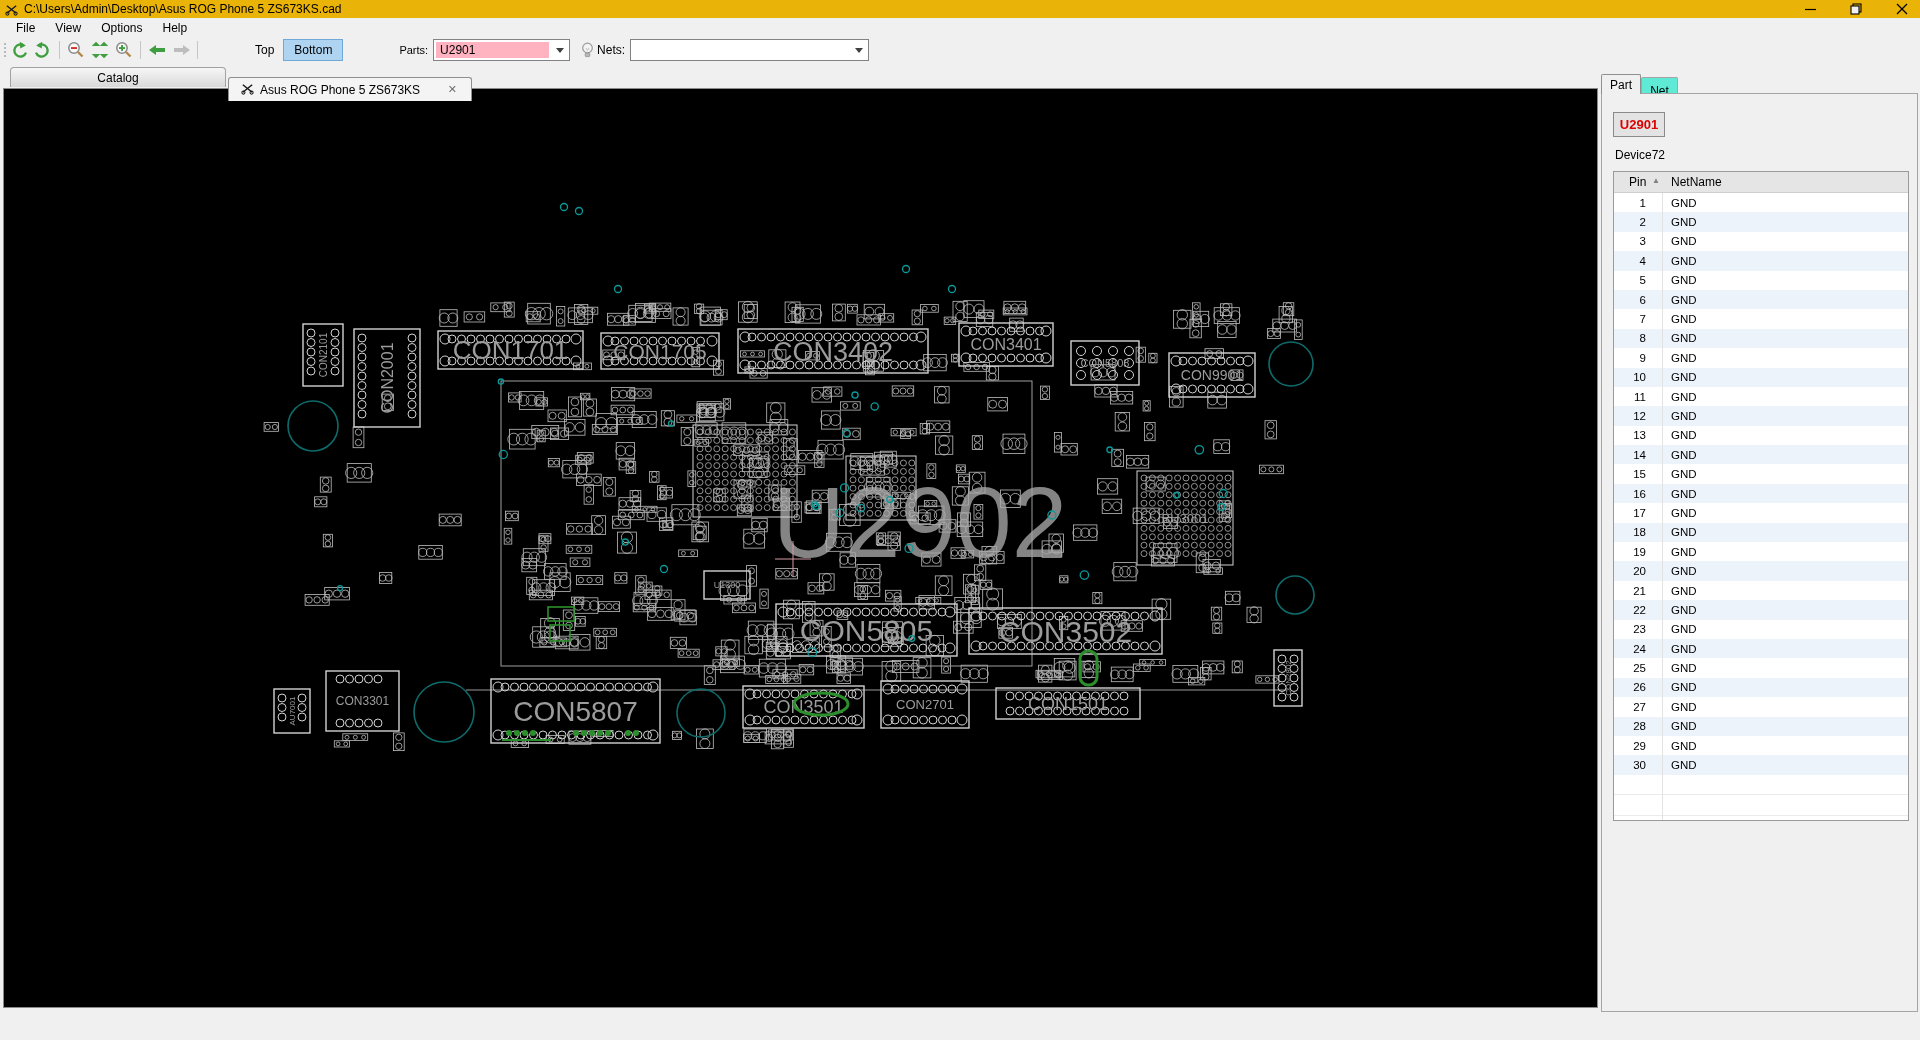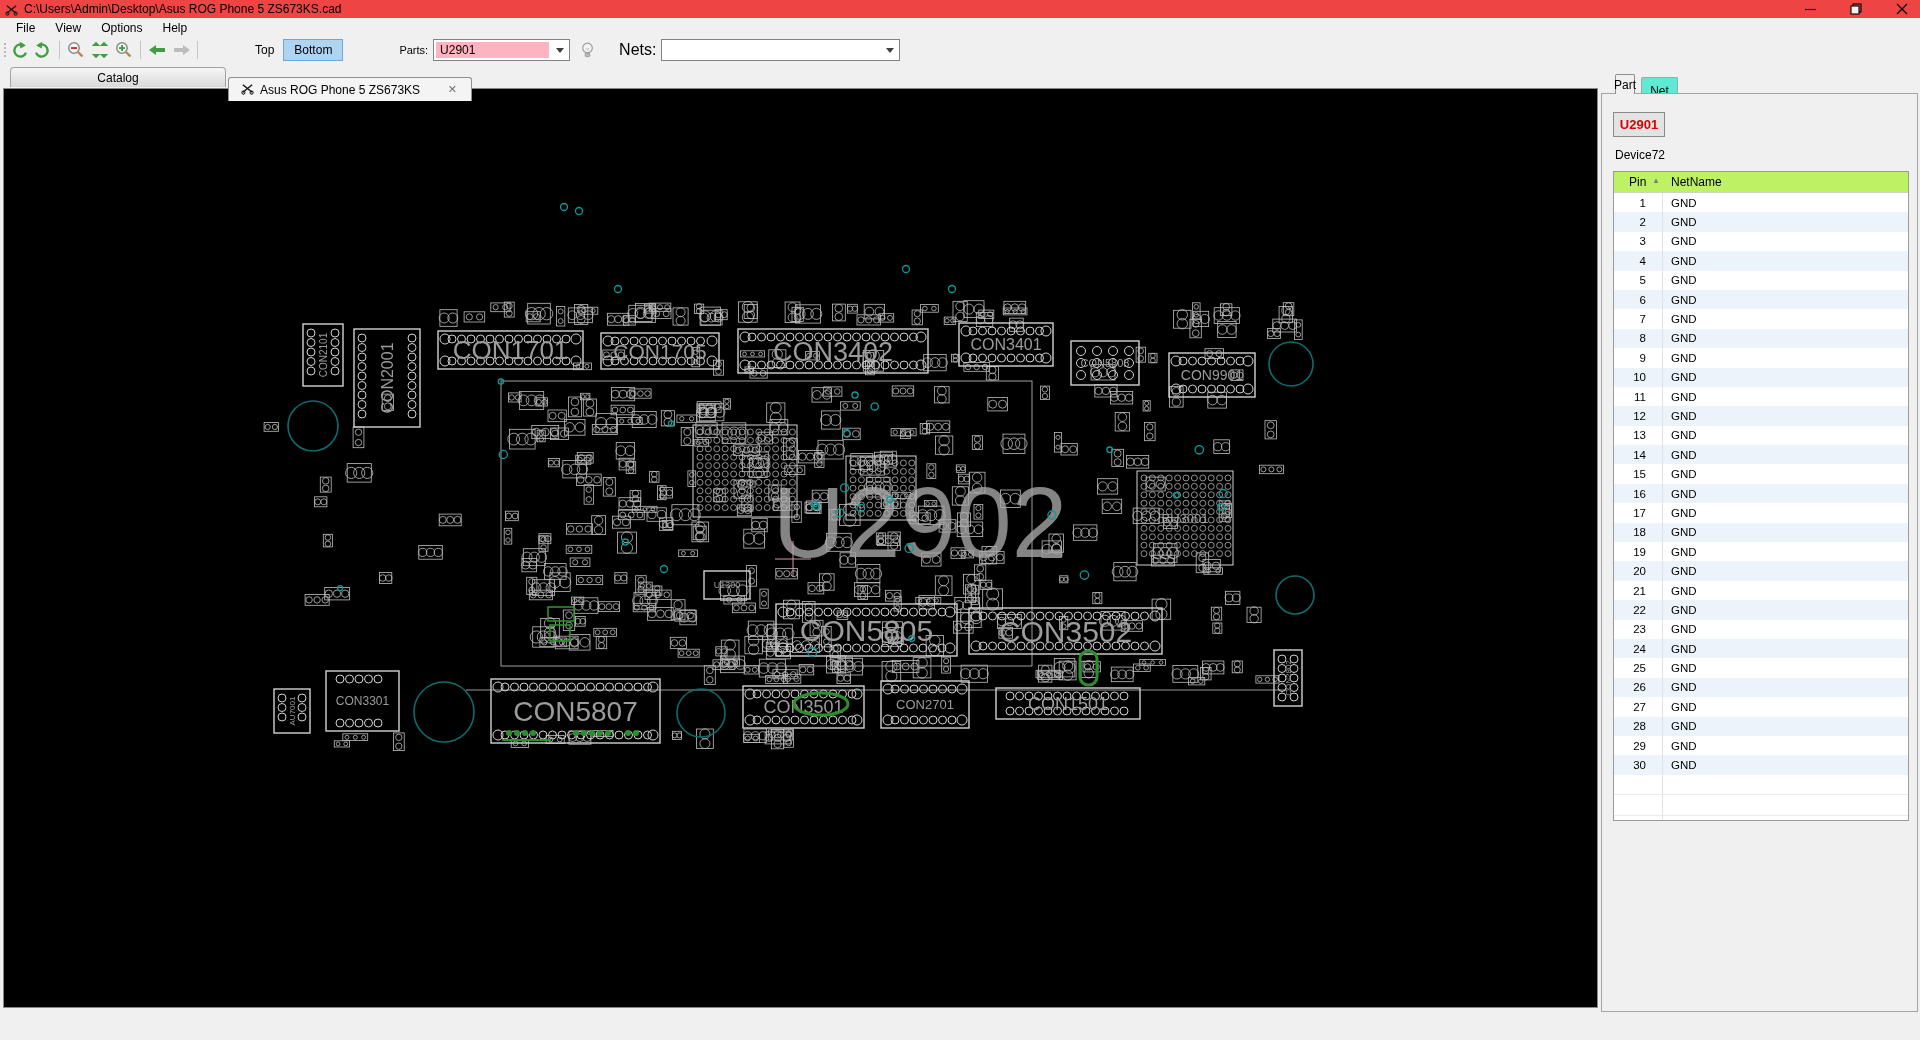--- a/index.html
+++ b/index.html
@@ -1,18 +1,18 @@
 <!DOCTYPE html>
 <html><head>
 <meta charset="utf-8">
 <style>
   html,body{margin:0;padding:0}
   body{width:1920px;height:1040px;background:#f0f0f0;font-family:"Liberation Sans",sans-serif;overflow:hidden;position:relative;color:#000}
   
-  .titlebar{height:18px;display:flex;align-items:center;background:#ef4444;position:relative}
+  .titlebar{height:18px;display:flex;align-items:center;background:#eab308;position:relative}
   .appicon{margin-left:5px;display:flex;align-items:center}
   .title-text{font-size:12px;margin-left:6px;white-space:nowrap}
   .win-controls{position:absolute;right:10px;top:0;height:18px;display:flex;align-items:center;gap:30px}
   .wbtn{width:16px;height:16px;display:flex;align-items:center;justify-content:center;cursor:default}
   
   .menubar{height:20px;display:flex;align-items:flex-end;padding-left:6px}
   .menu-item{font-size:12px;padding:2px 10px 3px 10px}
   
   .toolbar{height:24px;display:flex;align-items:center}
   .grip{width:5px;height:18px;margin-left:2px;background-image:radial-gradient(#b9b9b9 1px,transparent 1.2px);background-size:4px 4px;background-position:1px 1px}
@@ -21,40 +21,40 @@
   .side-label{font-size:12px;margin-left:46px;padding:3px 7px}
   .side-btn{font-size:12px;margin-left:2px;padding:3px 10px;background:#aed4f2;border:1px solid #70a8d8}
   .parts-label{font-size:11px;margin-left:56px}
   .combo{height:20px;background:#fff;border:1px solid #828282;margin-left:5px;display:flex;align-items:center;position:relative}
   .combo-parts{width:135px}
   .combo-nets{width:237px}
   .combo-fill{position:absolute;left:2px;top:2px;bottom:2px;right:20px;display:flex;align-items:center;padding-left:4px;font-size:12px}
   .combo-fill.pink{background:#ffb3c1}
   .combo-arrow{position:absolute;right:5px;top:8px;width:0;height:0;border-left:4px solid transparent;border-right:4px solid transparent;border-top:5px solid #404040}
   .bulb-btn{margin-left:7px;width:20px;height:20px;display:flex;align-items:center;justify-content:center}
-  .nets-label{font-size:16px;margin-left:22px}
+  .nets-label{font-size:12px;}
   
   .tabbar{height:24px;position:relative}
   .tab-catalog{position:absolute;left:10px;top:5px;width:216px;height:20px;background:linear-gradient(#f6f6f6,#d9d9d9);border:1px solid #a2a2a2;border-bottom:none;border-radius:4px 4px 0 0;display:flex;align-items:center;justify-content:center;font-size:12px;box-sizing:border-box}
   .tab-doc{position:absolute;left:228px;top:15px;width:244px;height:24px;background:#f4f4f4;border:1px solid #8f8f8f;border-bottom:none;border-radius:3px 3px 0 0;display:flex;align-items:center;font-size:12px;box-sizing:border-box;padding:0 12px;z-index:2}
   .tab-doc .label{margin-left:6px;white-space:nowrap}
   .tab-close{margin-left:auto;color:#6f6f6f;font-size:11px;padding:0 2px}
   
   .canvas{position:absolute;left:3px;top:88px;width:1593px;height:918px;background:#000;border:1px solid #8a8a8a}
   .canvas svg{display:block}
   
   .rpanel{position:absolute;left:1601px;top:74px;width:318px;height:938px;font-size:12px}
   .rtab{position:absolute;display:flex;align-items:center;justify-content:center;box-sizing:border-box}
-  .rtab-part{left:14px;top:0;width:20px;height:20px;background:#f0f0f0;border:1px solid #8f8f8f;border-bottom:none;border-radius:2px 2px 0 0;z-index:3}
+  .rtab-part{left:0;top:0;width:40px;height:20px;background:#f0f0f0;border:1px solid #8f8f8f;border-bottom:none;border-radius:2px 2px 0 0;z-index:3}
   .rtab-net{left:40px;top:3px;width:37px;height:26px;background:#5eead4;border:1px solid #a5a5a5;border-bottom:none;border-radius:2px 2px 0 0;z-index:1}
   .rpage{position:absolute;left:0;right:1px;top:19px;bottom:0;border:1px solid #a5a5a5;background:#f0f0f0;z-index:2}
   .partbtn{position:absolute;left:11px;top:18px;width:50px;height:23px;background:#e3e3e3;border:1px solid #8a8a8a;color:#dd0000;font-weight:bold;font-size:13px;display:flex;align-items:center;justify-content:center}
   .device{position:absolute;left:13px;top:54px}
   .ptable{position:absolute;left:11px;top:77px;width:296px;height:650px;background:#fff;border:1px solid #9a9a9a;box-sizing:border-box;overflow:hidden}
-  .thead{height:20px;border-bottom:1px solid #cfcfcf;position:relative;background:#bef264;z-index:5}
+  .thead{height:20px;border-bottom:1px solid #cfcfcf;position:relative;background:#e5e5e5;z-index:5}
   .hpin{position:absolute;left:15px;top:3px}
   .hsort{position:absolute;left:38px;top:4px;font-size:8px;color:#808080}
   .hnet{position:absolute;left:57px;top:3px}
   .vline{position:absolute;left:48px;top:0;bottom:0;width:1px;background:#e2e2e2;z-index:4}
   .trow{height:19.4px;display:flex;align-items:center;font-size:11.5px}
   .trow.alt{background:#edf3fa}
   .cpin{width:48px;text-align:right;padding-right:16px;box-sizing:border-box}
   .cnet{padding-left:9px}
   .erow{height:19.4px;border-bottom:1px solid #ebebeb}
   .erow.last{border-bottom:none}

